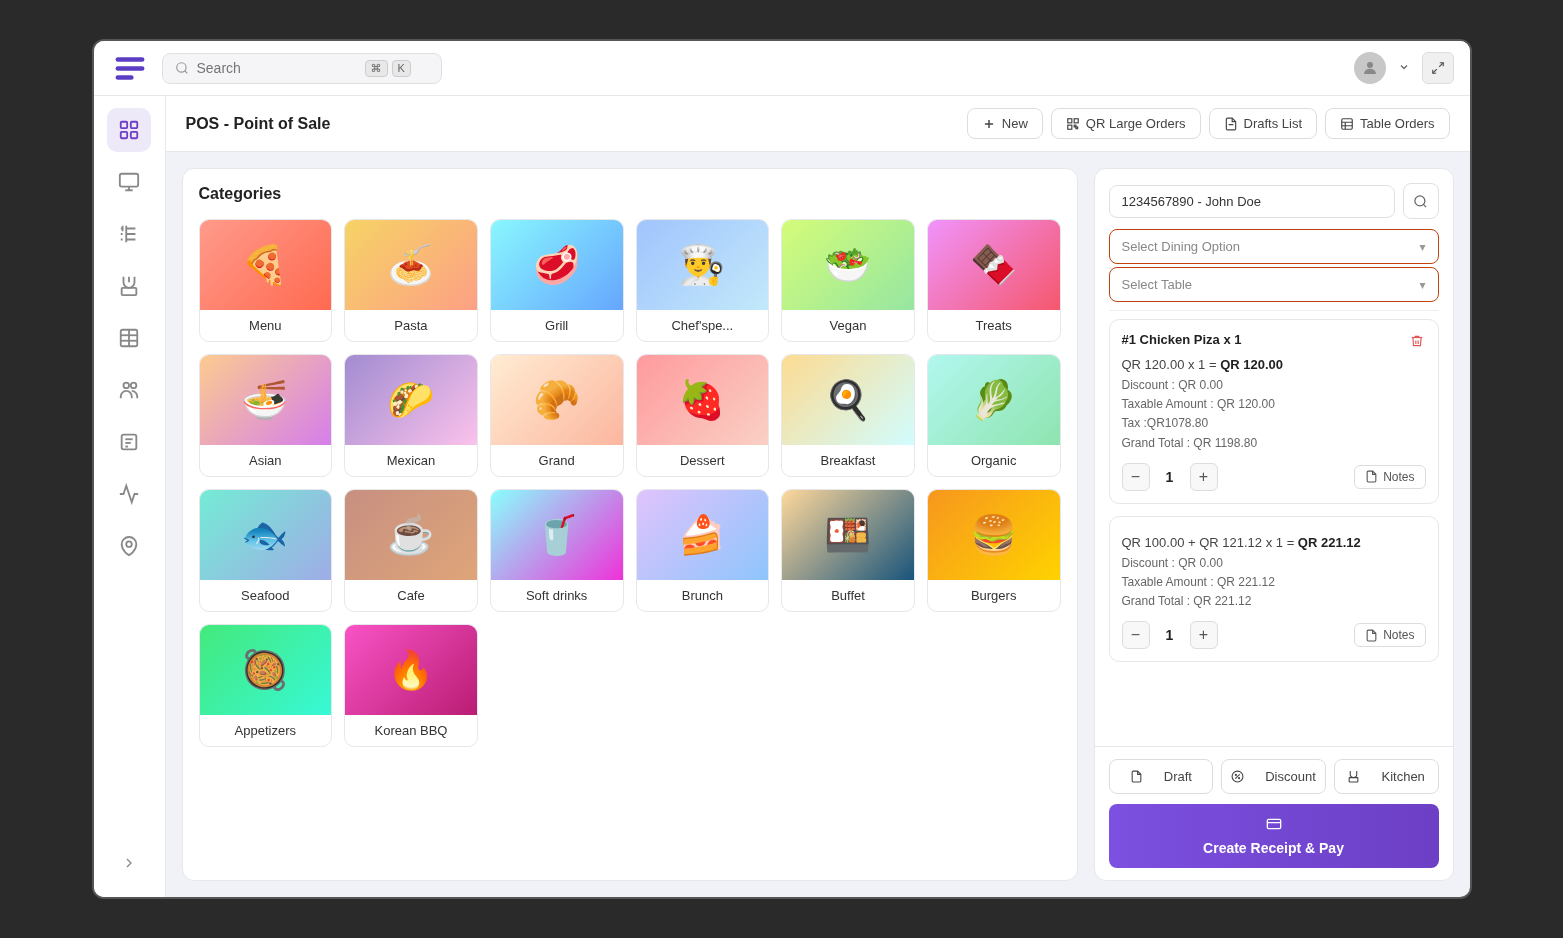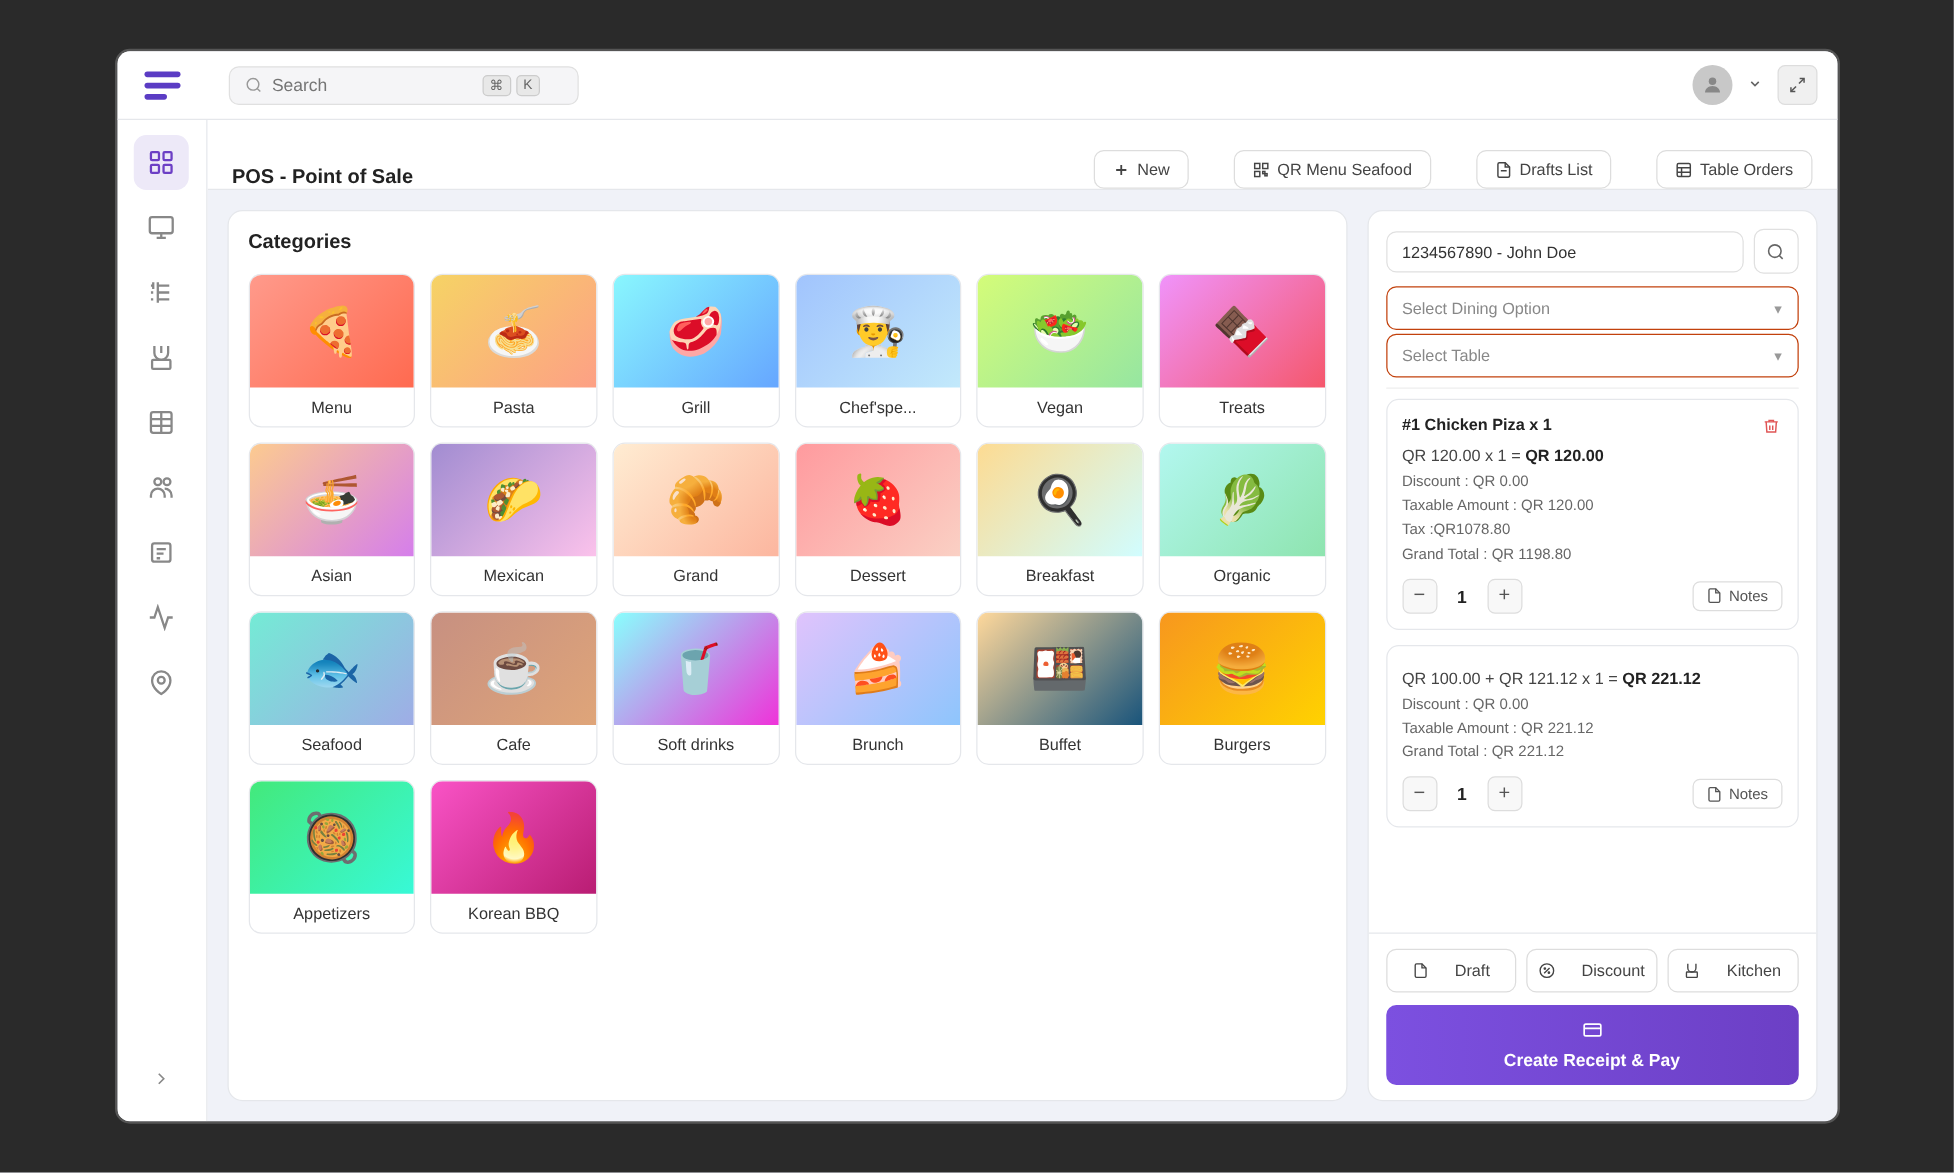--- a/index.html
+++ b/index.html
@@ -42,21 +42,20 @@
     .logo svg { width: 36px; height: 36px; }
     .search-bar {
       display: flex;
       align-items: center;
       background: #f5f5f7;
       border: 1px solid #e0e0e0;
       border-radius: 8px;
       padding: 6px 12px;
       gap: 8px;
       width: 280px;
-      margin-left: 21px;
     }
     .search-bar input {
       border: none;
       background: transparent;
       outline: none;
       font-size: 14px;
       color: #555;
       width: 160px;
     }
     .search-kbd {
@@ -141,21 +140,21 @@
       flex: 1;
       display: flex;
       flex-direction: column;
       overflow: hidden;
     }
     
     .page-header {
       background: #fff;
       height: 56px;
       display: flex;
-      align-items: flex-end;
+      align-items: center;
       padding: 0 20px;
       border-bottom: 1px solid #e5e7eb;
       gap: 12px;
     }
     .page-title {
       font-size: 16px;
       font-weight: 600;
       color: #222;
     }
     .header-actions {
@@ -167,21 +166,20 @@
       display: flex;
       align-items: center;
       gap: 6px;
       padding: 7px 14px;
       border: 1px solid #ddd;
       border-radius: 8px;
       background: #fff;
       cursor: pointer;
       font-size: 13px;
       color: #444;
-      margin-left: 28px;
     }
     
     .body-split {
       display: flex;
       flex: 1;
       overflow: hidden;
       padding: 16px;
       gap: 16px;
     }
     
@@ -549,21 +547,21 @@
             <span>New</span>
           </button>
           <button class="header-btn">
             <svg width="14" height="14" viewBox="0 0 24 24" fill="none" stroke="currentColor" stroke-width="2">
               <rect x="3" y="3" width="7" height="7"></rect>
                 <rect x="14" y="3" width="7" height="7"></rect>
               <rect x="3" y="14" width="7" height="7"></rect>
                 <rect x="17" y="17" width="3" height="3"></rect>
               <rect x="14" y="14" width="3" height="3"></rect>
             </svg>
-            <span>QR Menu Seafood</span>
+            <span>QR Large Orders</span>
           </button>
           <button class="header-btn">
             <svg width="14" height="14" viewBox="0 0 24 24" fill="none" stroke="currentColor" stroke-width="2">
               <path d="M14 2H6a2 2 0 0 0-2 2v16a2 2 0 0 0 2 2h12a2 2 0 0 0 2-2V8z"></path>
               <polyline points="14 2 14 8 20 8"></polyline>
                 <line x1="16" y1="13" x2="8" y2="13"></line>
             </svg>
             <span>Drafts List</span>
           </button>
           <button class="header-btn">

